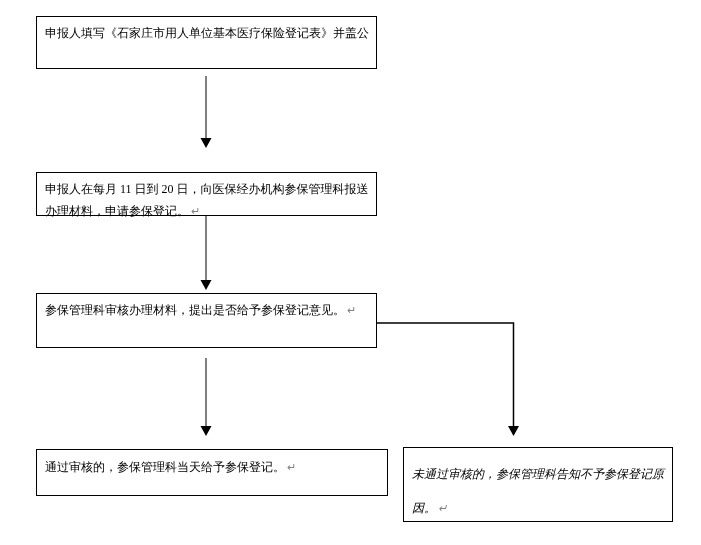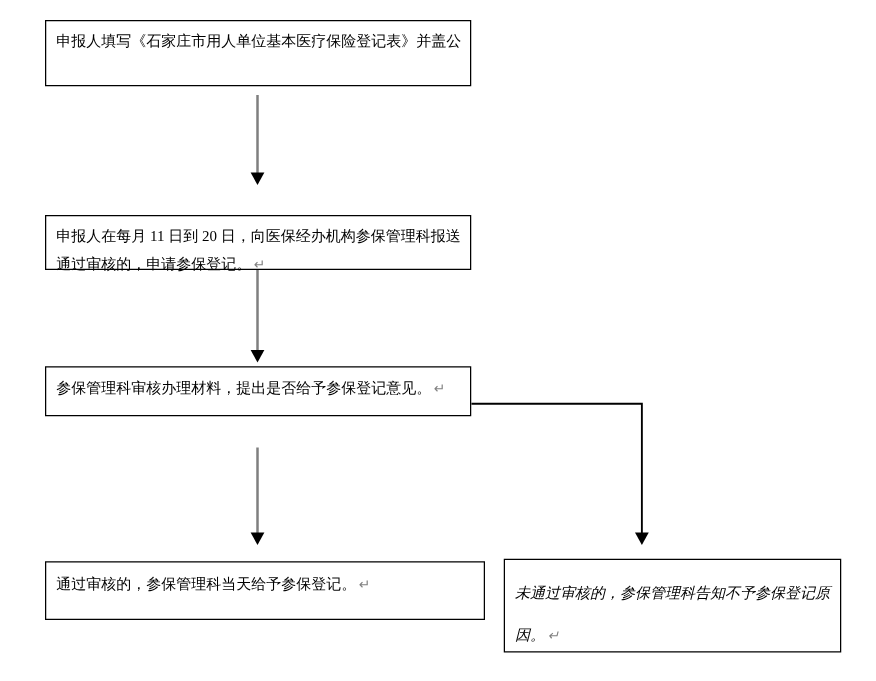--- a/index.html
+++ b/index.html
@@ -29,21 +29,21 @@
     color: #000000;
     font-size: 12px;
     padding: 5px 8px;
     line-height: 22px;
   }
   .box .line {
     white-space: nowrap;
   }
   #box-prepare   { left: 36px;  top: 16px;  width: 341px; height: 53px; }
   #box-submit    { left: 36px;  top: 149px; width: 341px; height: 44px; margin-top: 23px; }
-  #box-review    { left: 36px;  top: 293px; width: 341px; height: 40px; }
+  #box-review    { left: 36px;  top: 293px; width: 341px; height: 55px; }
   #box-approved  { left: 36px;  top: 449px; width: 352px; height: 47px; padding-top: 6px; }
   #box-rejected  { left: 403px; top: 447px; width: 270px; height: 75px; padding-top: 9px; line-height: 34px; font-style: italic; }
   .ret {
     color: #808080;
     font-size: 11px;
     padding-left: 2px;
   }
 </style>
 </head>
 <body>
@@ -65,21 +65,21 @@
     <polygon points="508,426 519,426 513.5,436" fill="#000000"></polygon>
   </svg>
 
   <div class="box" id="box-prepare">
     <div class="line">申报人填写《石家庄市用人单位基本医疗保险登记表》并盖公</div>
   </div>
 
   <div class="box" id="box-submit">
     <div class="line">申报人在每月 11 日到 20 日，向医保经办机构参保管理科报送</div>
     <div class="line">
-      <span>通过审核的，申请参保登记。</span><span class="ret">↵</span>
+      <span>办理材料，申请参保登记。</span><span class="ret">↵</span>
     </div>
   </div>
 
   <div class="box" id="box-review">
     <div class="line">
       <span>参保管理科审核办理材料，提出是否给予参保登记意见。</span><span class="ret">↵</span>
     </div>
   </div>
 
   <div class="box" id="box-approved">

